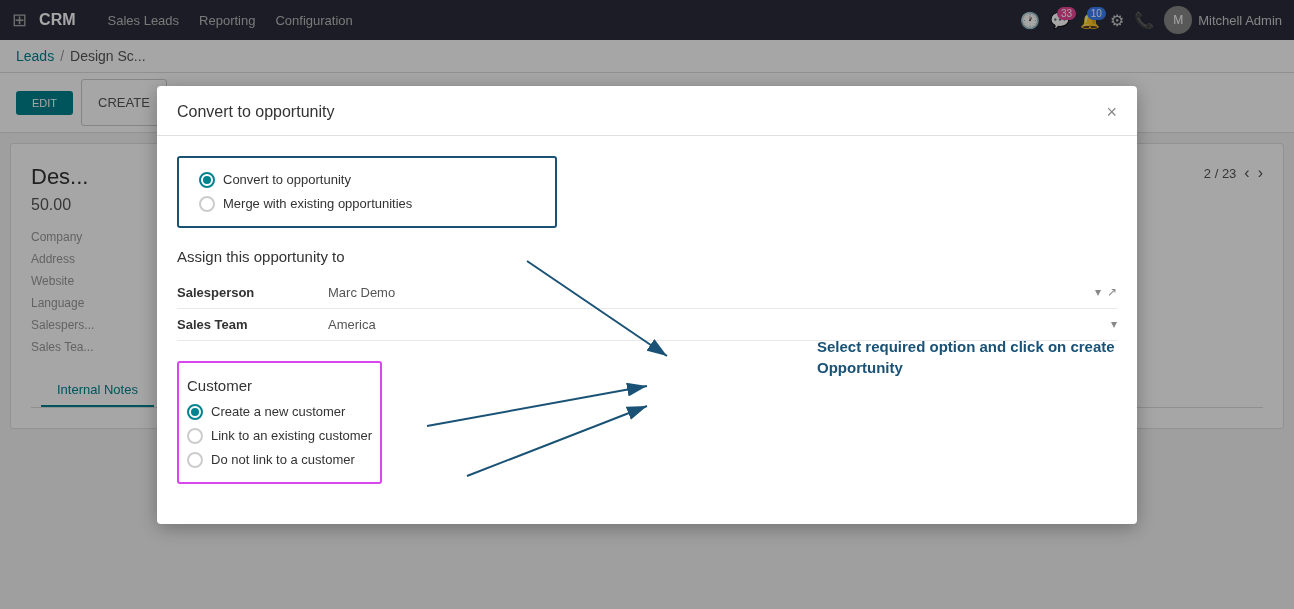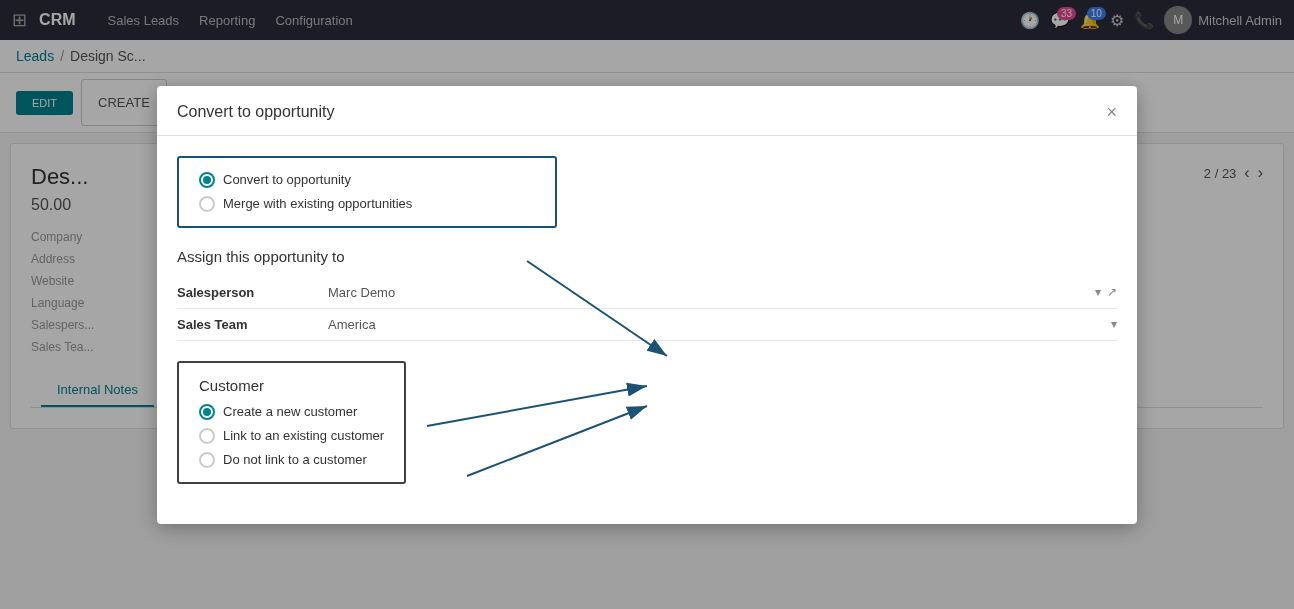--- a/index.html
+++ b/index.html
@@ -173,23 +173,23 @@
       display: flex;
       align-items: center;
       justify-content: space-between;
     }
     .field-value { font-size: 13px; color: #555; }
     .field-icons { display: flex; gap: 6px; color: #888; }
     .field-icon { font-size: 12px; cursor: pointer; }
 
     
     .customer-box {
-      border: 2px solid #404040;
+      border: 2px solid #d946ef;
       border-radius: 3px;
-      padding: 14px 20px;
+      padding: 14px 8px;
       display: inline-block;
       min-width: 200px;
       margin-bottom: 20px;
     }
     .customer-title { font-size: 15px; font-weight: 500; color: #333; margin-bottom: 10px; }
     .annotation-text {
       color: #1a5276;
       font-size: 15px;
       font-weight: 600;
       line-height: 1.4;
@@ -376,16 +376,19 @@
         </defs>
 
         <line x1="370" y1="125" x2="510" y2="220" stroke="#1a5276" stroke-width="2" marker-end="url(#arrowhead)"></line>
 
         <line x1="270" y1="290" x2="490" y2="250" stroke="#1a5276" stroke-width="2" marker-end="url(#arrowhead)"></line>
 
         <line x1="310" y1="340" x2="490" y2="270" stroke="#1a5276" stroke-width="2" marker-end="url(#arrowhead)"></line>
       </svg>
 
       
+      <div style="position:absolute; right:20px; top:190px; width:380px;">
+        <div class="annotation-text">Select required option and click on create Opportunity</div>
+      </div>
 
     </div>
   </div>
 </div>
 
 </body></html>

